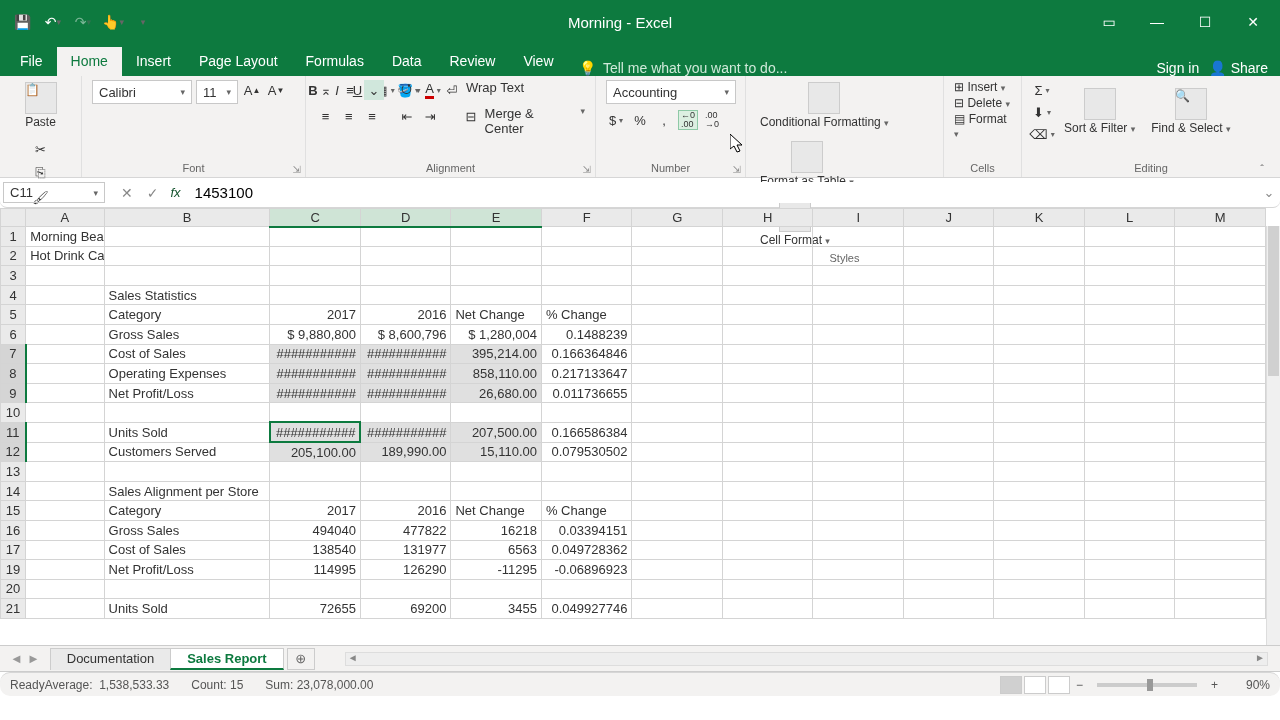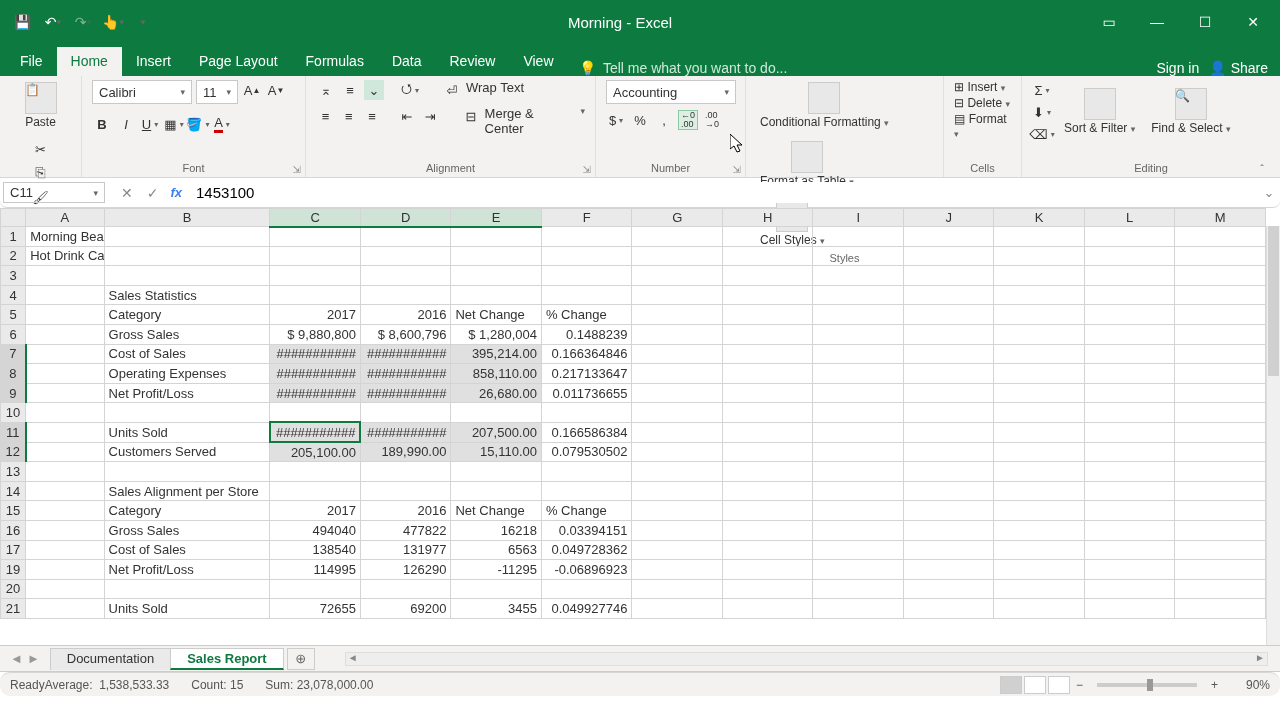--- a/index.html
+++ b/index.html
@@ -41,21 +41,21 @@
   .font-size { width:42px; height:24px; border:1px solid #c8c8c8; background:#fff; display:flex; align-items:center; padding:0 6px; justify-content:space-between; }
   .number-format { width:130px; height:24px; border:1px solid #c8c8c8; background:#fff; display:flex; align-items:center; padding:0 6px; justify-content:space-between; }
 
   .row { display:flex; gap:4px; }
 
   
   .formula-row { height:30px; border-bottom:1px solid #d6d6d6; display:flex; align-items:center;border-radius:7px; }
   .name-box { width:102px; border:1px solid #c8c8c8; margin:3px 6px 3px 3px; padding:2px 6px; font-size:13px; display:flex; justify-content:space-between; align-items:center;}
   .fx-btns { display:flex; gap:14px; padding:0 10px; }
   .fx-btn { color:#888; font-size:14px; }
-  .fx-label { font-style:italic; font-weight:bold; color:#3b82f6; padding:0 8px 0 2px; }
+  .fx-label { font-style:italic; font-weight:normal; color:#14532d; padding:0 8px 0 2px; }
   .formula-input { flex:1; padding:2px 6px; font-size:15px; border:none; outline:none; }
   .fb-expand { width:22px; text-align:center; color:#888; }
 
   
   .grid-wrap { position:relative; height:438px; overflow:hidden; border-bottom:1px solid #ccc; }
   table.grid { border-collapse:collapse; table-layout:fixed; width:1266px; }
   table.grid th, table.grid td { border:1px solid #d4d4d4; font-size:13px; height:19.6px; padding:0 4px; white-space:nowrap; overflow:hidden; }
   table.grid th { background:#eaeaea; font-weight:normal; color:#333; text-align:center; position:relative; }
   table.grid th.rowh { width:25px; background:#eaeaea; text-align:center; }
   table.grid th.colh { height:18px; }
@@ -147,21 +147,21 @@
       <div style="display:flex;flex-direction:column;gap:4px">
         <div class="small-icon">✂</div>
         <div class="small-icon">⎘</div>
         <div class="small-icon">🖌</div>
       </div>
     </div>
     <div class="group-label"><span>Clipboard</span><span class="launcher">⇲</span></div>
   </div>
 
   <div class="ribbon-group" style="width:224px">
-    <div style="display:flex;flex-direction:column;gap:10px">
+    <div style="display:flex;flex-direction:row;gap:17px">
       <div class="row">
         <div class="font-name">
             <span>Calibri</span>
             <span class="carets">▾</span>
           </div>
         <div class="font-size">
             <span>11</span>
             <span class="carets">▾</span>
           </div>
         <div class="small-icon">A<sup style="font-size:8px">▲</sup></div>
@@ -237,21 +237,21 @@
       <div class="lg-btn">
           <div class="ic"></div>
           <div class="lbl"><span>Conditional Formatting</span> <span class="carets">▾</span></div>
         </div>
       <div class="lg-btn">
           <div class="ic"></div>
           <div class="lbl"><span>Format as Table</span> <span class="carets">▾</span></div>
         </div>
       <div class="lg-btn">
           <div class="ic"></div>
-          <div class="lbl"><span>Cell Styles</span> <span class="carets">▾</span></div>
+          <div class="lbl"><span>Cell Format</span> <span class="carets">▾</span></div>
         </div>
     </div>
     <div class="group-label">Styles</div>
   </div>
 
   <div class="ribbon-group" style="width:78px">
     <div style="display:flex;flex-direction:column;gap:2px;font-size:12px">
       <div><span>⊞</span> <span>Insert</span> <span class="carets">▾</span></div>
       <div><span>⊟</span> <span>Delete</span> <span class="carets">▾</span></div>
       <div><span>▤</span> <span>Format</span> <span class="carets">▾</span></div>

